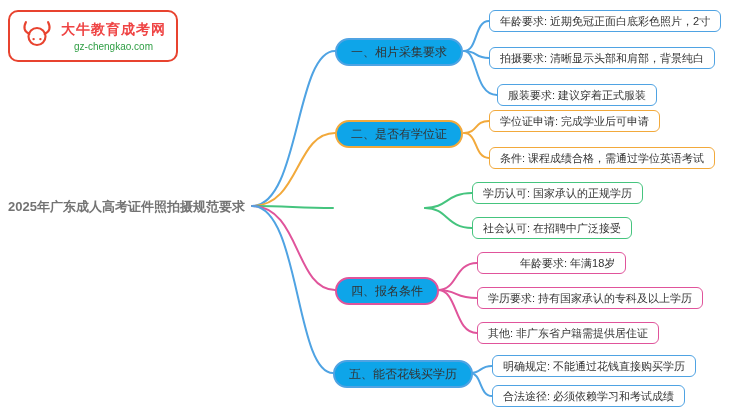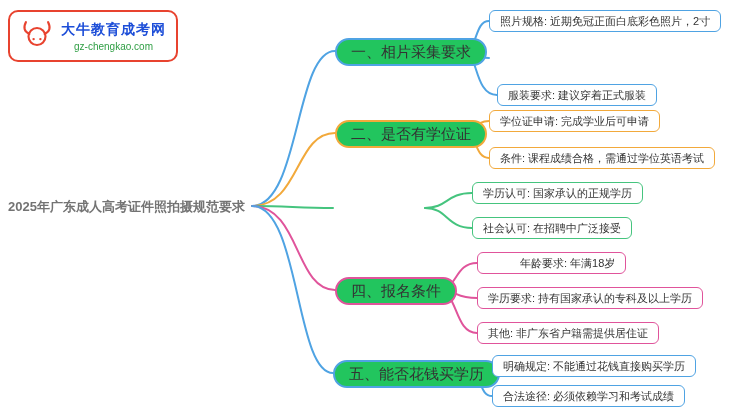--- a/index.html
+++ b/index.html
@@ -16,44 +16,44 @@
   .st-orange{stroke:#f2a93b;}
   .st-green{stroke:#45c47e;}
   .st-pink{stroke:#e0549b;}
 
   .root{
     position:absolute;left:8px;top:198px;
     font-size:13px;font-weight:600;color:#737373;
     white-space:nowrap;
   }
   .node-branch{
-    position:absolute;background:#22c55e;
+    position:absolute;background:#0ea5e9;
     border:2px solid #999;border-radius:16px;
-    padding:5px 14px;font-size:15px;color:#333;
+    padding:5px 14px;font-size:12px;color:#333;
     white-space:nowrap;line-height:14px;
   }
   .node-leaf{
     position:absolute;background:#fff;
     border:1.5px solid #999;border-radius:6px;
     padding:3px 10px;font-size:11px;color:#333;
     white-space:nowrap;line-height:14px;
   }
   .bd-blue{border-color:#4fa3e3;}
   .bd-orange{border-color:#f2a93b;}
   .bd-green{border-color:#45c47e;}
   .bd-pink{border-color:#e0549b;}
 
   .logo{
     position:absolute;left:8px;top:10px;
     border:2px solid #e8432f;border-radius:10px;
     padding:5px 10px;background:#fff;
     display:flex;align-items:center;gap:7px;
   }
   .logo-texts{display:flex;flex-direction:column;align-items:center;}
-  .logo-title{color:#1d4ed8;font-weight:bold;font-size:14px;letter-spacing:1px;}
+  .logo-title{color:#ef4444;font-weight:bold;font-size:14px;letter-spacing:1px;}
   .logo-url{color:#2f9e44;font-size:10px;margin-top:2px;}
 </style>
 </head>
 <body>
 
 <div class="canvas">
 
   <svg class="links" width="750" height="410">
 
     <path class="st-blue" d="M252,206 C300,206 295,51 335,51"></path>
@@ -96,21 +96,22 @@
     </span>
   </div>
 
   <div class="root">2025年广东成人高考证件照拍摄规范要求</div>
 
   <div class="node-branch bd-blue" style="left:335px;top:38px;">一、相片采集要求</div>
   <div class="node-branch bd-orange" style="left:335px;top:120px;">二、是否有学位证</div>
   <div class="node-branch bd-pink" style="left:335px;top:277px;">四、报名条件</div>
   <div class="node-branch bd-blue" style="left:333px;top:360px;">五、能否花钱买学历</div>
 
-  <div class="node-leaf bd-blue" style="left:489px;top:10px;">照片规格: 近期免冠正面白底彩色照片，2寸</div>
+  <div class="node-leaf bd-blue" style="left:489px;top:10px;">年龄要求: 近期免冠正面白底彩色照片，2寸</div>
+  <div class="node-leaf bd-blue" style="left:489px;top:47px;">拍摄要求: 清晰显示头部和肩部，背景纯白</div>
   <div class="node-leaf bd-blue" style="left:497px;top:84px;border-radius:6px;">服装要求: 建议穿着正式服装</div>
 
   <div class="node-leaf bd-orange" style="left:489px;top:110px;">学位证申请: 完成学业后可申请</div>
   <div class="node-leaf bd-orange" style="left:489px;top:147px;">条件: 课程成绩合格，需通过学位英语考试</div>
 
   <div class="node-leaf bd-green" style="left:472px;top:182px;">学历认可: 国家承认的正规学历</div>
   <div class="node-leaf bd-green" style="left:472px;top:217px;">社会认可: 在招聘中广泛接受</div>
 
   <div class="node-leaf bd-pink" style="left:477px;top:252px;padding-left:42px;">年龄要求: 年满18岁</div>
   <div class="node-leaf bd-pink" style="left:477px;top:287px;">学历要求: 持有国家承认的专科及以上学历</div>

